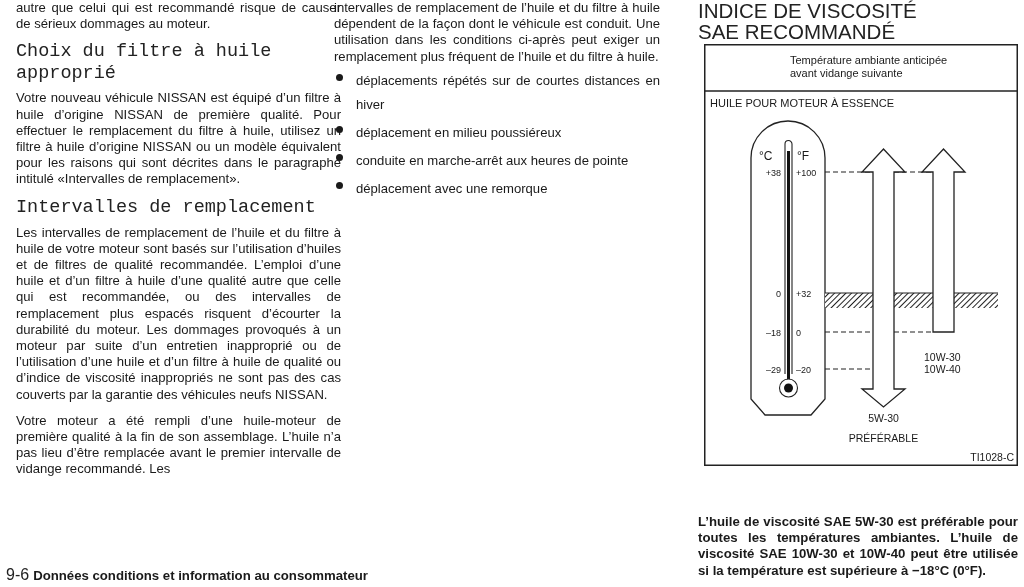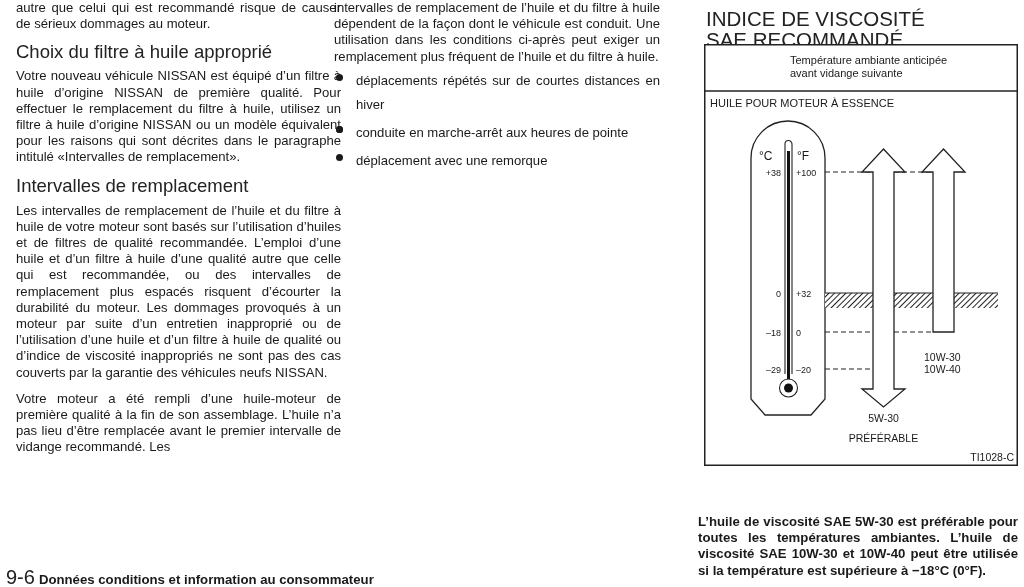--- a/index.html
+++ b/index.html
@@ -3,49 +3,49 @@
 <meta charset="utf-8">
 <style>
   html, body { margin:0; padding:0; background:#ffffff; }
   body { width:1024px; height:587px; position:relative; overflow:hidden; color:#1a1a1a;
          font-family:"Liberation Sans", sans-serif; }
   .col { position:absolute; top:0; }
   #col1 { left:16px; width:325px; }
   #col2 { left:334px; width:326px; }
   #col3 { left:698px; width:322px; }
   p.body { margin:0; font-size:13.1px; line-height:16.2px; text-align:justify; }
-  h2.sub { margin:0; font-weight:normal; font-size:18.5px; line-height:22px; color:#222; }
+  h2.sub { margin:0; font-weight:normal; font-size:18.5px; line-height:22px; color:#222;font-family:Liberation Mono, monospace; }
   ul.bul { list-style:none; margin:0; padding:0; }
   ul.bul li { position:relative; padding-left:22px; font-size:13.1px; line-height:24px; text-align:justify; margin-top:4px; }
   ul.bul li .dot { position:absolute; left:2px; top:5px; width:7px; height:7px; background:#1a1a1a; border-radius:50%; }
-  h1.title { margin:8px; font-weight:normal; font-size:20.5px; line-height:21px; color:#222; }
+  h1.title { margin:0; font-weight:normal; font-size:20.5px; line-height:21px; color:#222; }
   #diagram { position:absolute; left:704px; top:44px; width:314px; height:422px; }
   p.caption { margin:0; font-weight:bold; font-size:13.2px; line-height:16.2px; text-align:justify; }
   #footer { position:absolute; left:6px; top:566px; white-space:nowrap; }
-  #footer .pg { font-size:20px; color:#222; }
+  #footer .pg { font-size:16px; color:#222; }
   #footer .ft { font-size:13.2px; font-weight:bold; margin-left:4px; }
   svg text { font-family:"Liberation Sans", sans-serif; fill:#1a1a1a; }
 </style>
 </head>
 <body>
 
 <div class="col" id="col1">
   <p class="body" style="margin-top:0px">autre que celui qui est recommandé risque de causer de sérieux dommages au moteur.</p>
   <h2 class="sub" style="margin-top:9px">Choix du filtre à huile approprié</h2>
   <p class="body" style="margin-top:5px">Votre nouveau véhicule NISSAN est équipé d’un filtre à huile d’origine NISSAN de première qualité. Pour effectuer le remplacement du filtre à huile, utilisez un filtre à huile d’origine NISSAN ou un modèle équivalent pour les raisons qui sont décrites dans le paragraphe intitulé «Intervalles de remplacement».</p>
   <h2 class="sub" style="margin-top:9px">Intervalles de remplacement</h2>
   <p class="body" style="margin-top:6px">Les intervalles de remplacement de l’huile et du filtre à huile de votre moteur sont basés sur l’utilisation d’huiles et de filtres de qualité recommandée. L’emploi d’une huile et d’un filtre à huile d’une qualité autre que celle qui est recommandée, ou des intervalles de remplacement plus espacés risquent d’écourter la durabilité du moteur. Les dommages provoqués à un moteur par suite d’un entretien inapproprié ou de l’utilisation d’une huile et d’un filtre à huile de qualité ou d’indice de viscosité inappropriés ne sont pas des cas couverts par la garantie des véhicules neufs NISSAN.</p>
   <p class="body" style="margin-top:10px">Votre moteur a été rempli d’une huile-moteur de première qualité à la fin de son assemblage. L’huile n’a pas lieu d’être remplacée avant le premier intervalle de vidange recommandé. Les</p>
 </div>
 
 <div class="col" id="col2">
   <p class="body">intervalles de remplacement de l’huile et du filtre à huile dépendent de la façon dont le véhicule est conduit. Une utilisation dans les conditions ci-après peut exiger un remplacement plus fréquent de l’huile et du filtre à huile.</p>
   <ul class="bul" style="margin-top:2px">
     <li><span class="dot"></span><span>déplacements répétés sur de courtes distances en hiver</span></li>
-    <li><span class="dot"></span></li>
+    <li><span class="dot"></span><span>déplacement en milieu poussiéreux</span></li>
     <li><span class="dot"></span><span>conduite en marche-arrêt aux heures de pointe</span></li>
     <li><span class="dot"></span><span>déplacement avec une remorque</span></li>
   </ul>
 </div>
 
 <div class="col" id="col3">
   <h1 class="title" style="width:260px">INDICE DE VISCOSITÉ SAE RECOMMANDÉ</h1>
 </div>
 
 <svg id="diagram" viewBox="0 0 314 422">

